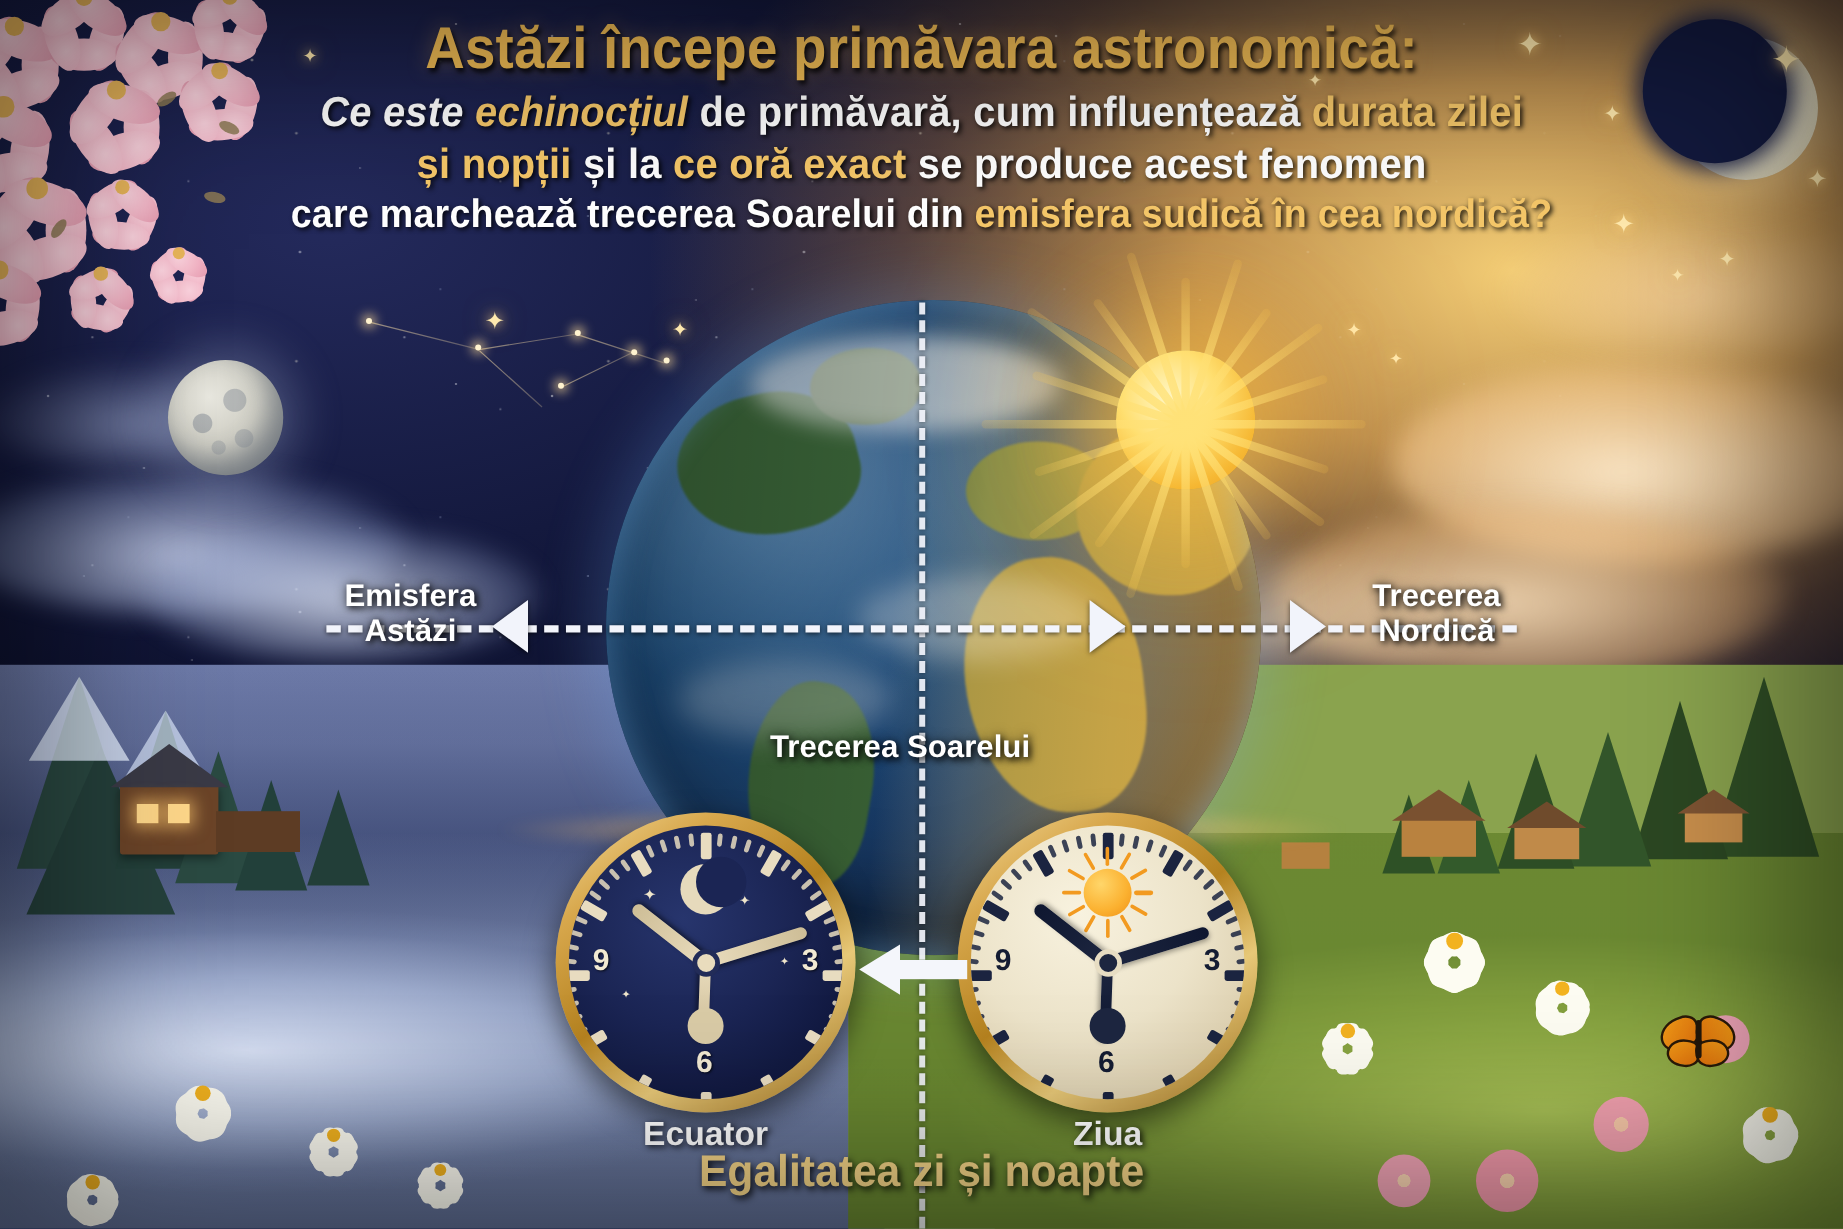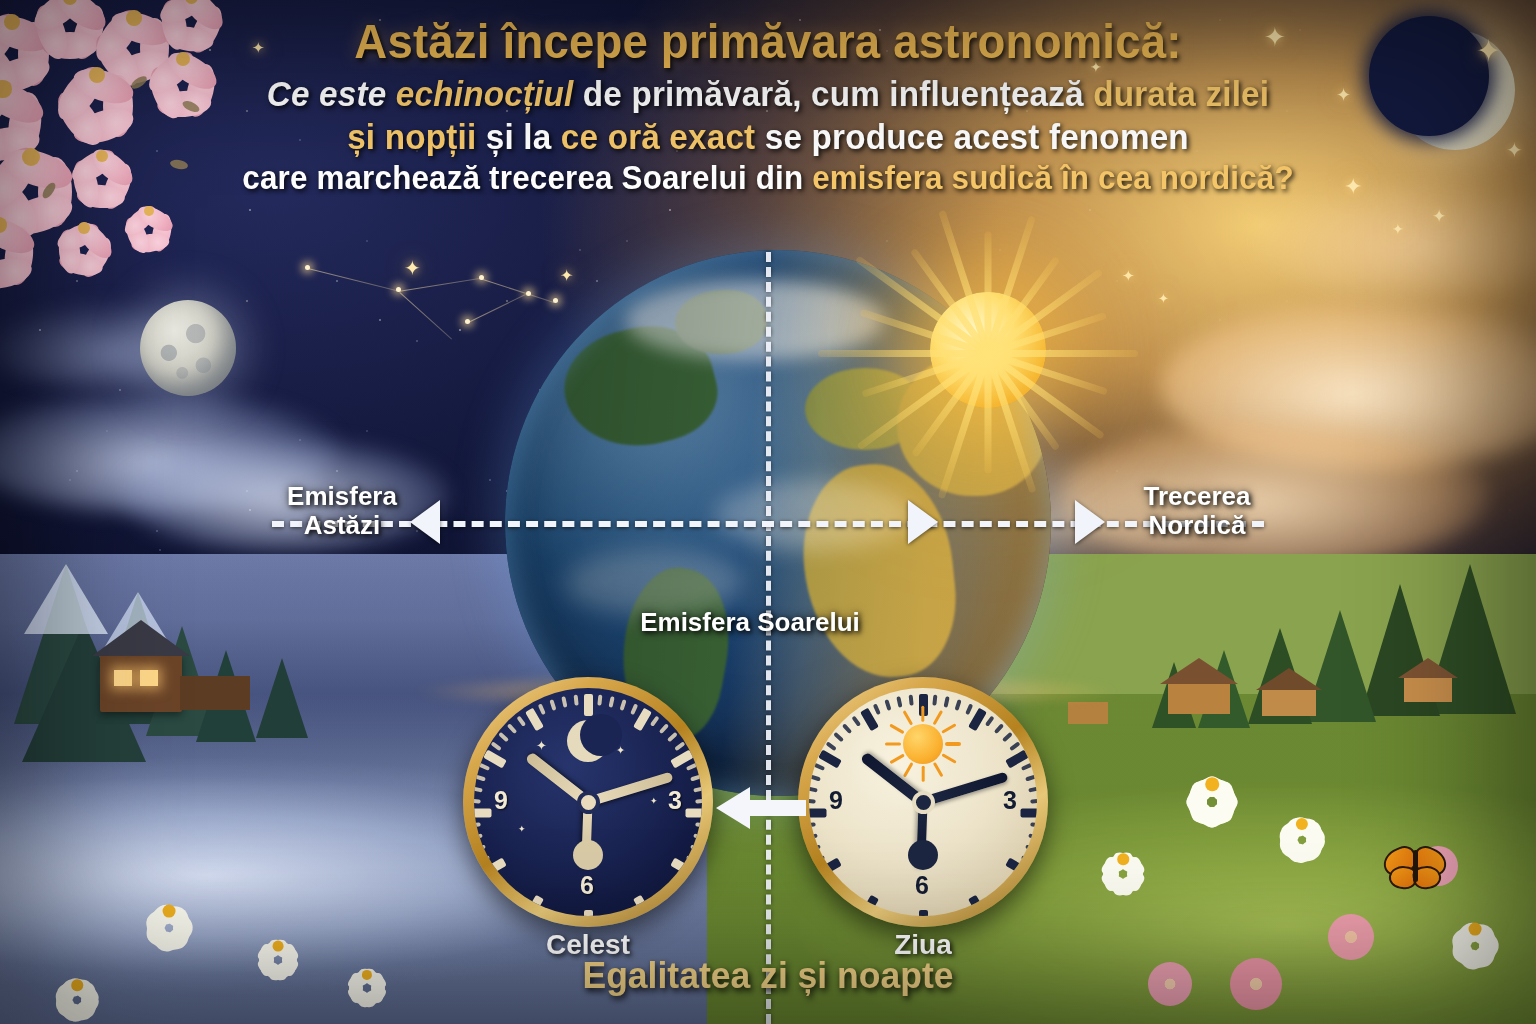--- a/index.html
+++ b/index.html
@@ -526,21 +526,21 @@
   </div>
 
   <div class="vline"></div>
   <div class="hline"></div>
   <div class="arrowhead ah-left"></div>
   <div class="arrowhead ah-right1"></div>
   <div class="arrowhead ah-right2"></div>
 
   <div class="lbl lbl-south">Emisfera Astăzi</div>
   <div class="lbl lbl-north">Trecerea Nordică</div>
-  <div class="lbl lbl-pass">Emisfera Soarelui</div>
+  <div class="lbl lbl-pass">Trecerea Soarelui</div>
 
   <div class="headline">
     <div class="h-line1">Astăzi  începe primăvara astronomică:</div>
     <div class="sub">
       <div class="sub-l2"><span class="i">Ce este </span><span class="g i">echinocțiul</span><span> de primăvară, cum influențează </span><span class="g">durata zilei</span></div>
       <div class="sub-l3"><span class="g">și nopții</span><span> și la </span><span class="g">ce oră exact</span><span> se produce acest fenomen</span></div>
       <div class="sub-l4"><span>care marchează trecerea Soarelui din </span><span class="g">emisfera sudică în cea nordică?</span></div>
     </div>
   </div>
 
@@ -618,21 +618,21 @@
           <div class="num n6">6</div>
 
           <div class="hand hour"></div>
           <div class="hand min"></div>
           <div class="hand sec"></div>
           <div class="counter"></div>
           <div class="pin"></div>
         </div>
       </div>
     </div>
-    <div class="clock-cap">Celest</div>
+    <div class="clock-cap">Ecuator</div>
   </div>
 
   <div class="clockwrap" style="left:798px;top:677px;">
     <div class="clock">
       <div class="bezel">
         <div class="face day">
           <div class="tick major" style="transform:rotate(0deg);"></div>
           <div class="tick minor" style="transform:rotate(6deg);"></div>
           <div class="tick minor" style="transform:rotate(12deg);"></div>
           <div class="tick minor" style="transform:rotate(18deg);"></div>

